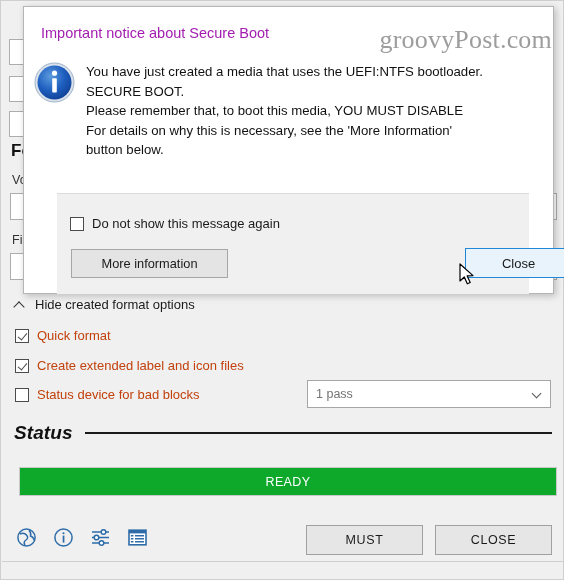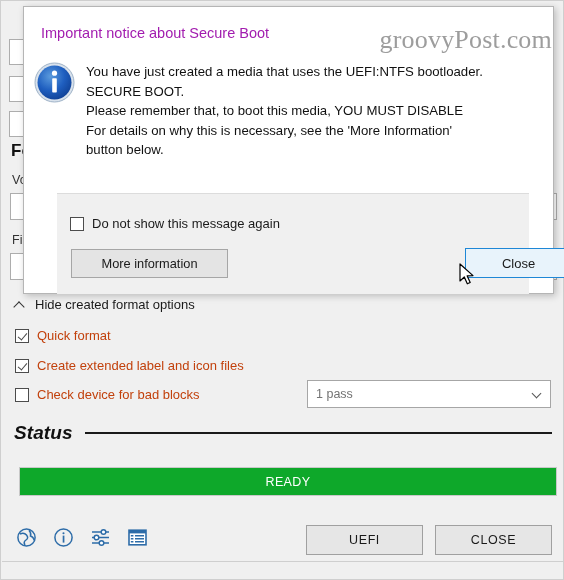--- a/index.html
+++ b/index.html
@@ -374,21 +374,21 @@
     <div class="opt-row" style="top:327px;">
       <span class="cbx checked"></span>
       <span>Quick format</span>
     </div>
     <div class="opt-row" style="top:357px;">
       <span class="cbx checked"></span>
       <span>Create extended label and icon files</span>
     </div>
     <div class="opt-row" style="top:386px;">
       <span class="cbx"></span>
-      <span>Check device for bad blocks</span>
+      <span>Status device for bad blocks</span>
     </div>
 
     <div class="passes-select">
       <span>1 pass</span>
       <span class="caret"></span>
     </div>
 
     <div class="status-head">
       <span class="st-title">Status</span>
       <span class="st-rule"></span>
@@ -433,21 +433,21 @@
           <rect x="3.8" y="11" width="2.6" height="1.5" fill="#2d6ca8"></rect>
           <rect x="3.8" y="14" width="2.6" height="1.5" fill="#2d6ca8"></rect>
           <rect x="8" y="8" width="9" height="1.5" fill="#2d6ca8"></rect>
           <rect x="8" y="11" width="9" height="1.5" fill="#2d6ca8"></rect>
           <rect x="8" y="14" width="9" height="1.5" fill="#2d6ca8"></rect>
         </svg>
       </span>
     </div>
 
     <div class="bottom-buttons">
-      <button class="btn-flat">UEFI</button>
+      <button class="btn-flat">MUST</button>
       <button class="btn-flat">CLOSE</button>
     </div>
 
     <div class="statusbar-line"></div>
   </div>
 
   <div class="dialog">
 
     <div class="dlg-title">Important notice about Secure Boot</div>
 

